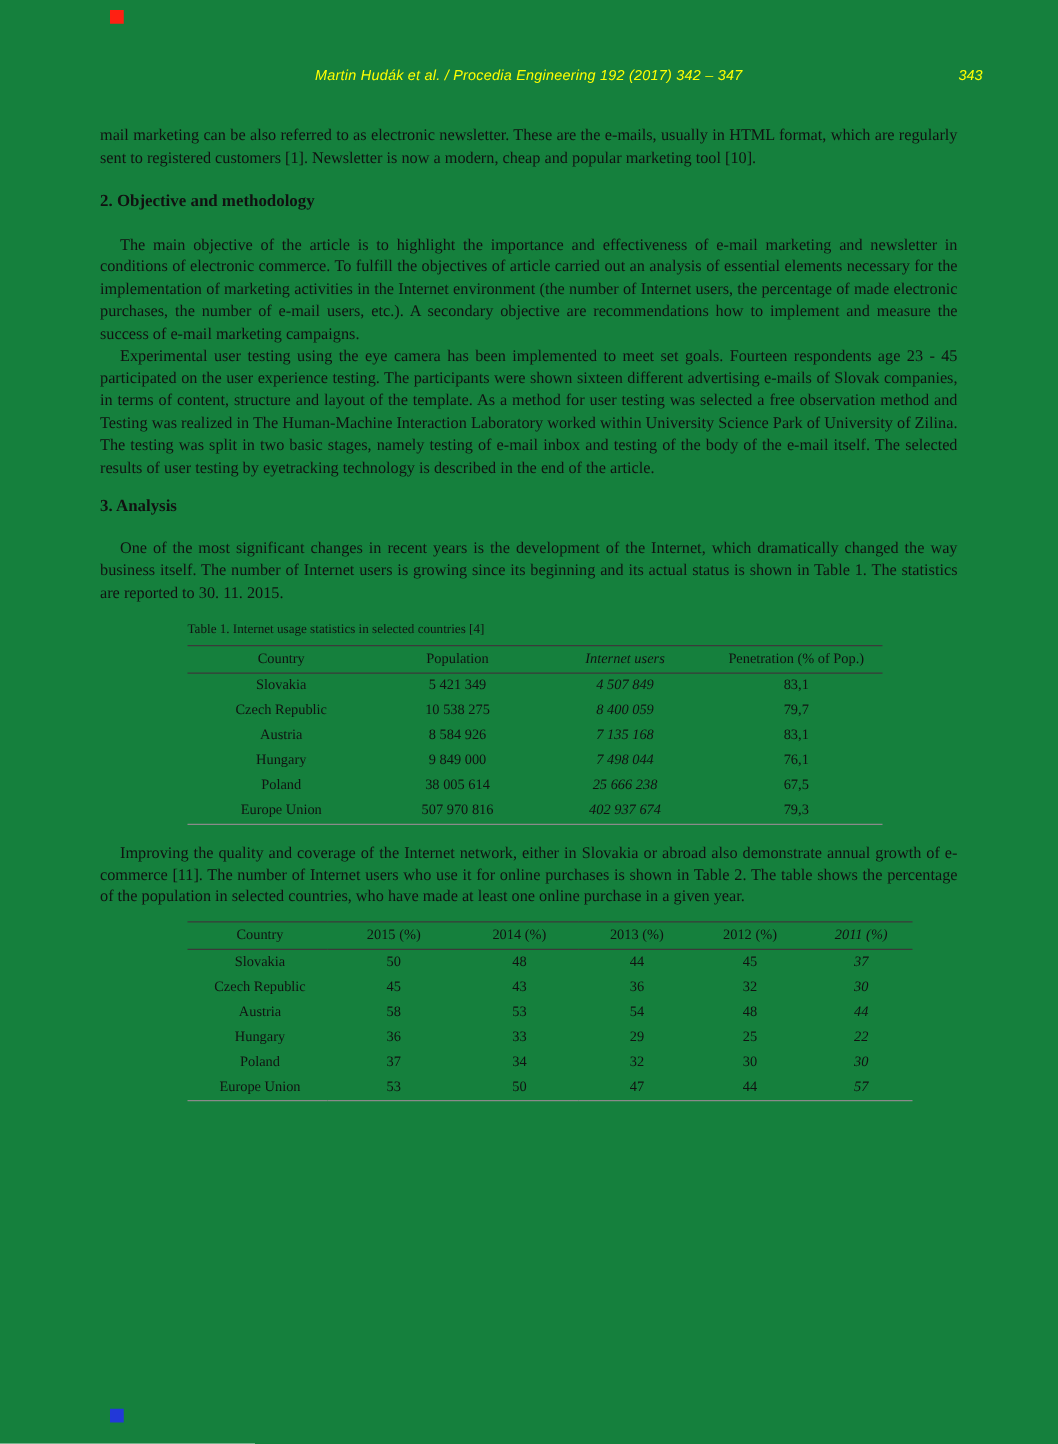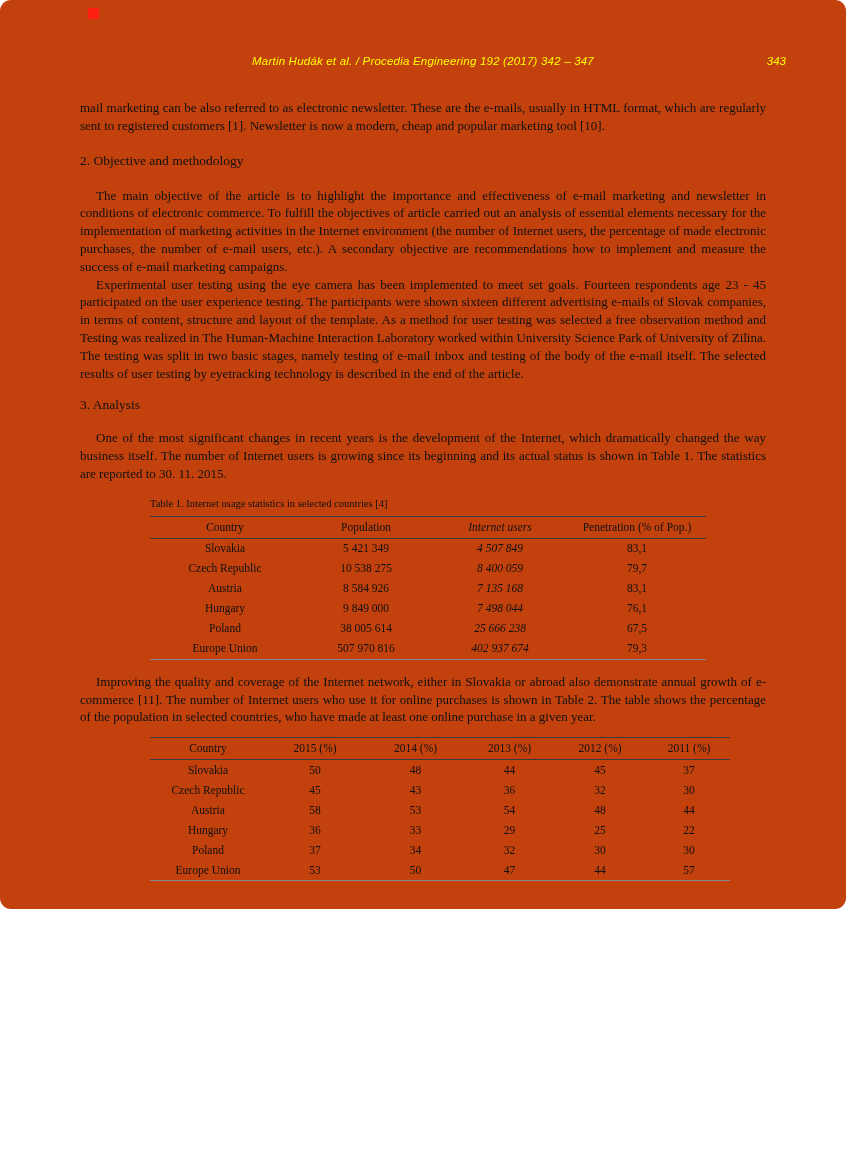--- a/index.html
+++ b/index.html
@@ -1,24 +1,23 @@
 <!DOCTYPE html>
 <html><head>
 <meta charset="utf-8">
 <style>
   html, body { margin: 0; padding: 0; background: #ffffff; }
   .page {
     position: relative;
     width: 846px;
-    height: 909px;
-    background: #c2410c;
+    height: 1155px;
+    background: #15803d;
     font-family: "Liberation Serif", serif;
     color: #111;
     overflow: hidden;
-    border-radius: 11px;
   }
   
   .running-head {
     position: absolute;
     top: 55px;
     left: 0;
     width: 100%;
     text-align: center;
     font-family: "Liberation Sans", sans-serif;
     font-style: italic;
@@ -45,21 +44,21 @@
     width: 686px;
     font-size: 13px;
     line-height: 17.8px;
   }
   p { margin: 0; text-align: justify; }
   p.indent { text-indent: 16px; }
   h2 {
     font-size: 13.5px;
     line-height: 18px;
     margin: 17px 0 17px 0;
-    font-weight: normal;
+    font-weight: bold;
     text-align: left;
   }
   h2.s3 { margin: 14px 0 15px 0; }
 
   .tbl-block { margin-left: 70px; }
   .tbl-block.t1 { margin-top: 13px; }
   .tbl-block.t2 { margin-top: 11px; }
   .tbl-caption {
     font-size: 10.5px;
     line-height: 15px;
@@ -90,21 +89,21 @@
   
   table.t1 th:nth-child(1), table.t1 td:nth-child(1) { width: 134px; }
   table.t1 th:nth-child(2), table.t1 td:nth-child(2) { width: 124px; }
   table.t1 th:nth-child(3), table.t1 td:nth-child(3) { width: 120px; font-style: italic; }
   table.t1 th:nth-child(4), table.t1 td:nth-child(4) { width: 130px; }
   table.t2 th:nth-child(1), table.t2 td:nth-child(1) { width: 100px; }
   table.t2 th:nth-child(2), table.t2 td:nth-child(2) { width: 90px; }
   table.t2 th:nth-child(3), table.t2 td:nth-child(3) { width: 87px; }
   table.t2 th:nth-child(4), table.t2 td:nth-child(4) { width: 77px; }
   table.t2 th:nth-child(5), table.t2 td:nth-child(5) { width: 80px; }
-  table.t2 th:nth-child(6), table.t2 td:nth-child(6) { width: 74px; }
+  table.t2 th:nth-child(6), table.t2 td:nth-child(6) { width: 74px; font-style: italic; }
   .para-after-table { margin-top: 13px; }
 </style>
 </head>
 <body>
 
 <div class="page">
 
   <div class="marker marker-top" style="background-color: rgb(255, 32, 18);"></div>
   <div class="marker marker-bottom" style="background-color: rgb(34, 56, 216);"></div>
 

